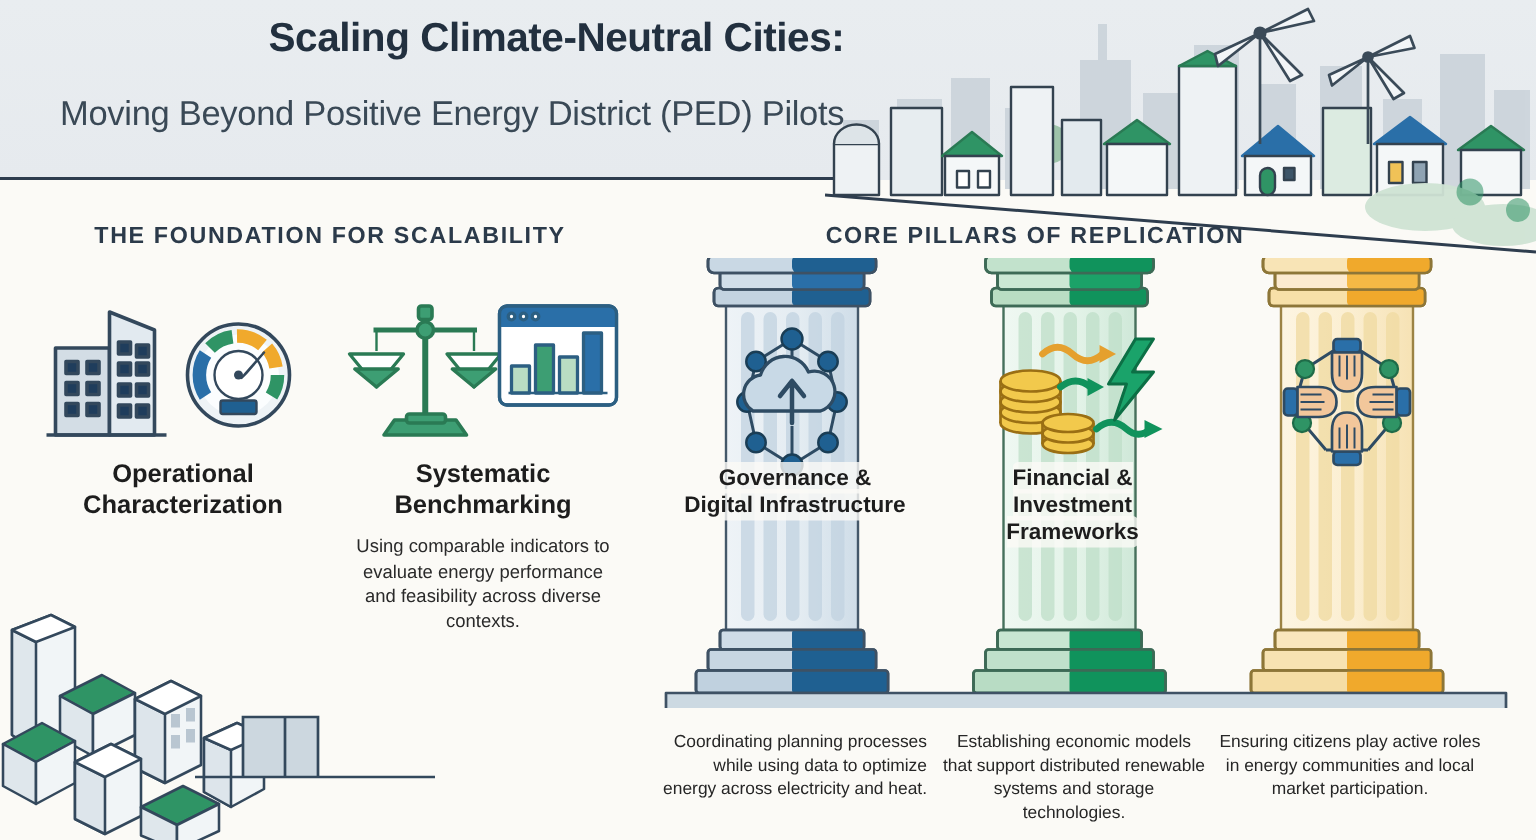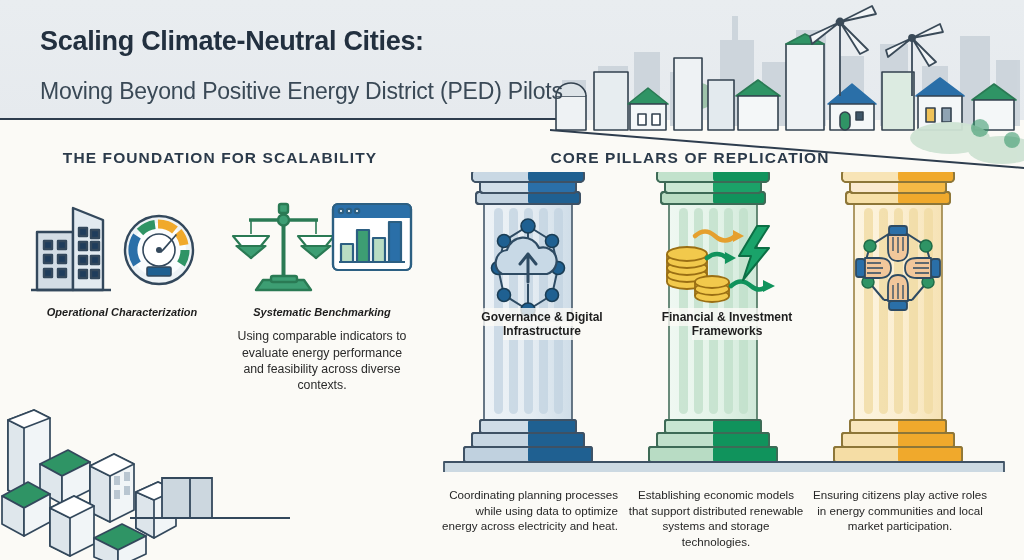--- a/index.html
+++ b/index.html
@@ -18,21 +18,21 @@
   
   .header-band {
     position: absolute; left: 0; top: 0;
     width: 1024px; height: 120px;
     background: linear-gradient(180deg, #e9edf0 0%, #e6eaee 100%);
   }
   .header-band::after {
     content: ""; position: absolute; left: 0; bottom: 0;
     width: 560px; height: 2px; background: #2e3d4e;
   }
-  .title-wrap { position: absolute; left: 40px; top: 26px; }
+  .title-wrap { position: absolute; left: 40px; top: 10px; text-align: right; }
   .title-main {
     font-size: 27px; font-weight: bold; color: #22303f;
     letter-spacing: -0.3px; line-height: 1.15;
   }
   .title-sub {
     font-size: 23px; font-weight: 400; color: #3a4956;
     margin-top: 21px; letter-spacing: -0.2px;
   }
 
   .skyline { position: absolute; left: 550px; top: 0; width: 474px; height: 180px; }
@@ -48,34 +48,34 @@
   #heading-right { left: 440px; top: 149px; width: 500px; }
 
   
   .found-card {
     position: absolute; top: 190px; width: 200px; text-align: center;
   }
   #found-card-0 { left: 22px; }
   #found-card-1 { left: 222px; text-align: center; }
   .found-icon { height: 112px; display: flex; align-items: center; justify-content: center; }
   .found-title {
-    font-size: 11px; font-weight: bold; color: #1d1d1d;
-    line-height: 1.22; margin-top: 4px; font-style: italic;
+    font-size: 17px; font-weight: bold; color: #1d1d1d;
+    line-height: 1.22; margin-top: 4px;
   }
   .found-body {
     font-size: 12.3px; color: #2a2a2a; line-height: 1.33;
     margin-top: 9px; padding: 0 14px;
   }
 
   
   .pillars { position: absolute; left: 424px; top: 172px; width: 600px; height: 300px; }
   .pillar-label {
     position: absolute; width: 150px; text-align: center;
-    font-size: 12px; font-weight: bold; color: #1d1d1d;
-    line-height: 1.2; z-index: 6; margin-left: 12px;
+    font-size: 15px; font-weight: bold; color: #1d1d1d;
+    line-height: 1.2; z-index: 6;
   }
   #pillar-label-0 { left: 455px; top: 310px; }
   #pillar-label-1 { left: 640px; top: 310px; }
   #pillar-label-2 { left: 825px; top: 310px; }
   .label-scrim {
     background: rgba(251,250,246,0.80);
     border-radius: 4px; padding: 2px 0;
   }
 
   .pillar-caption {

